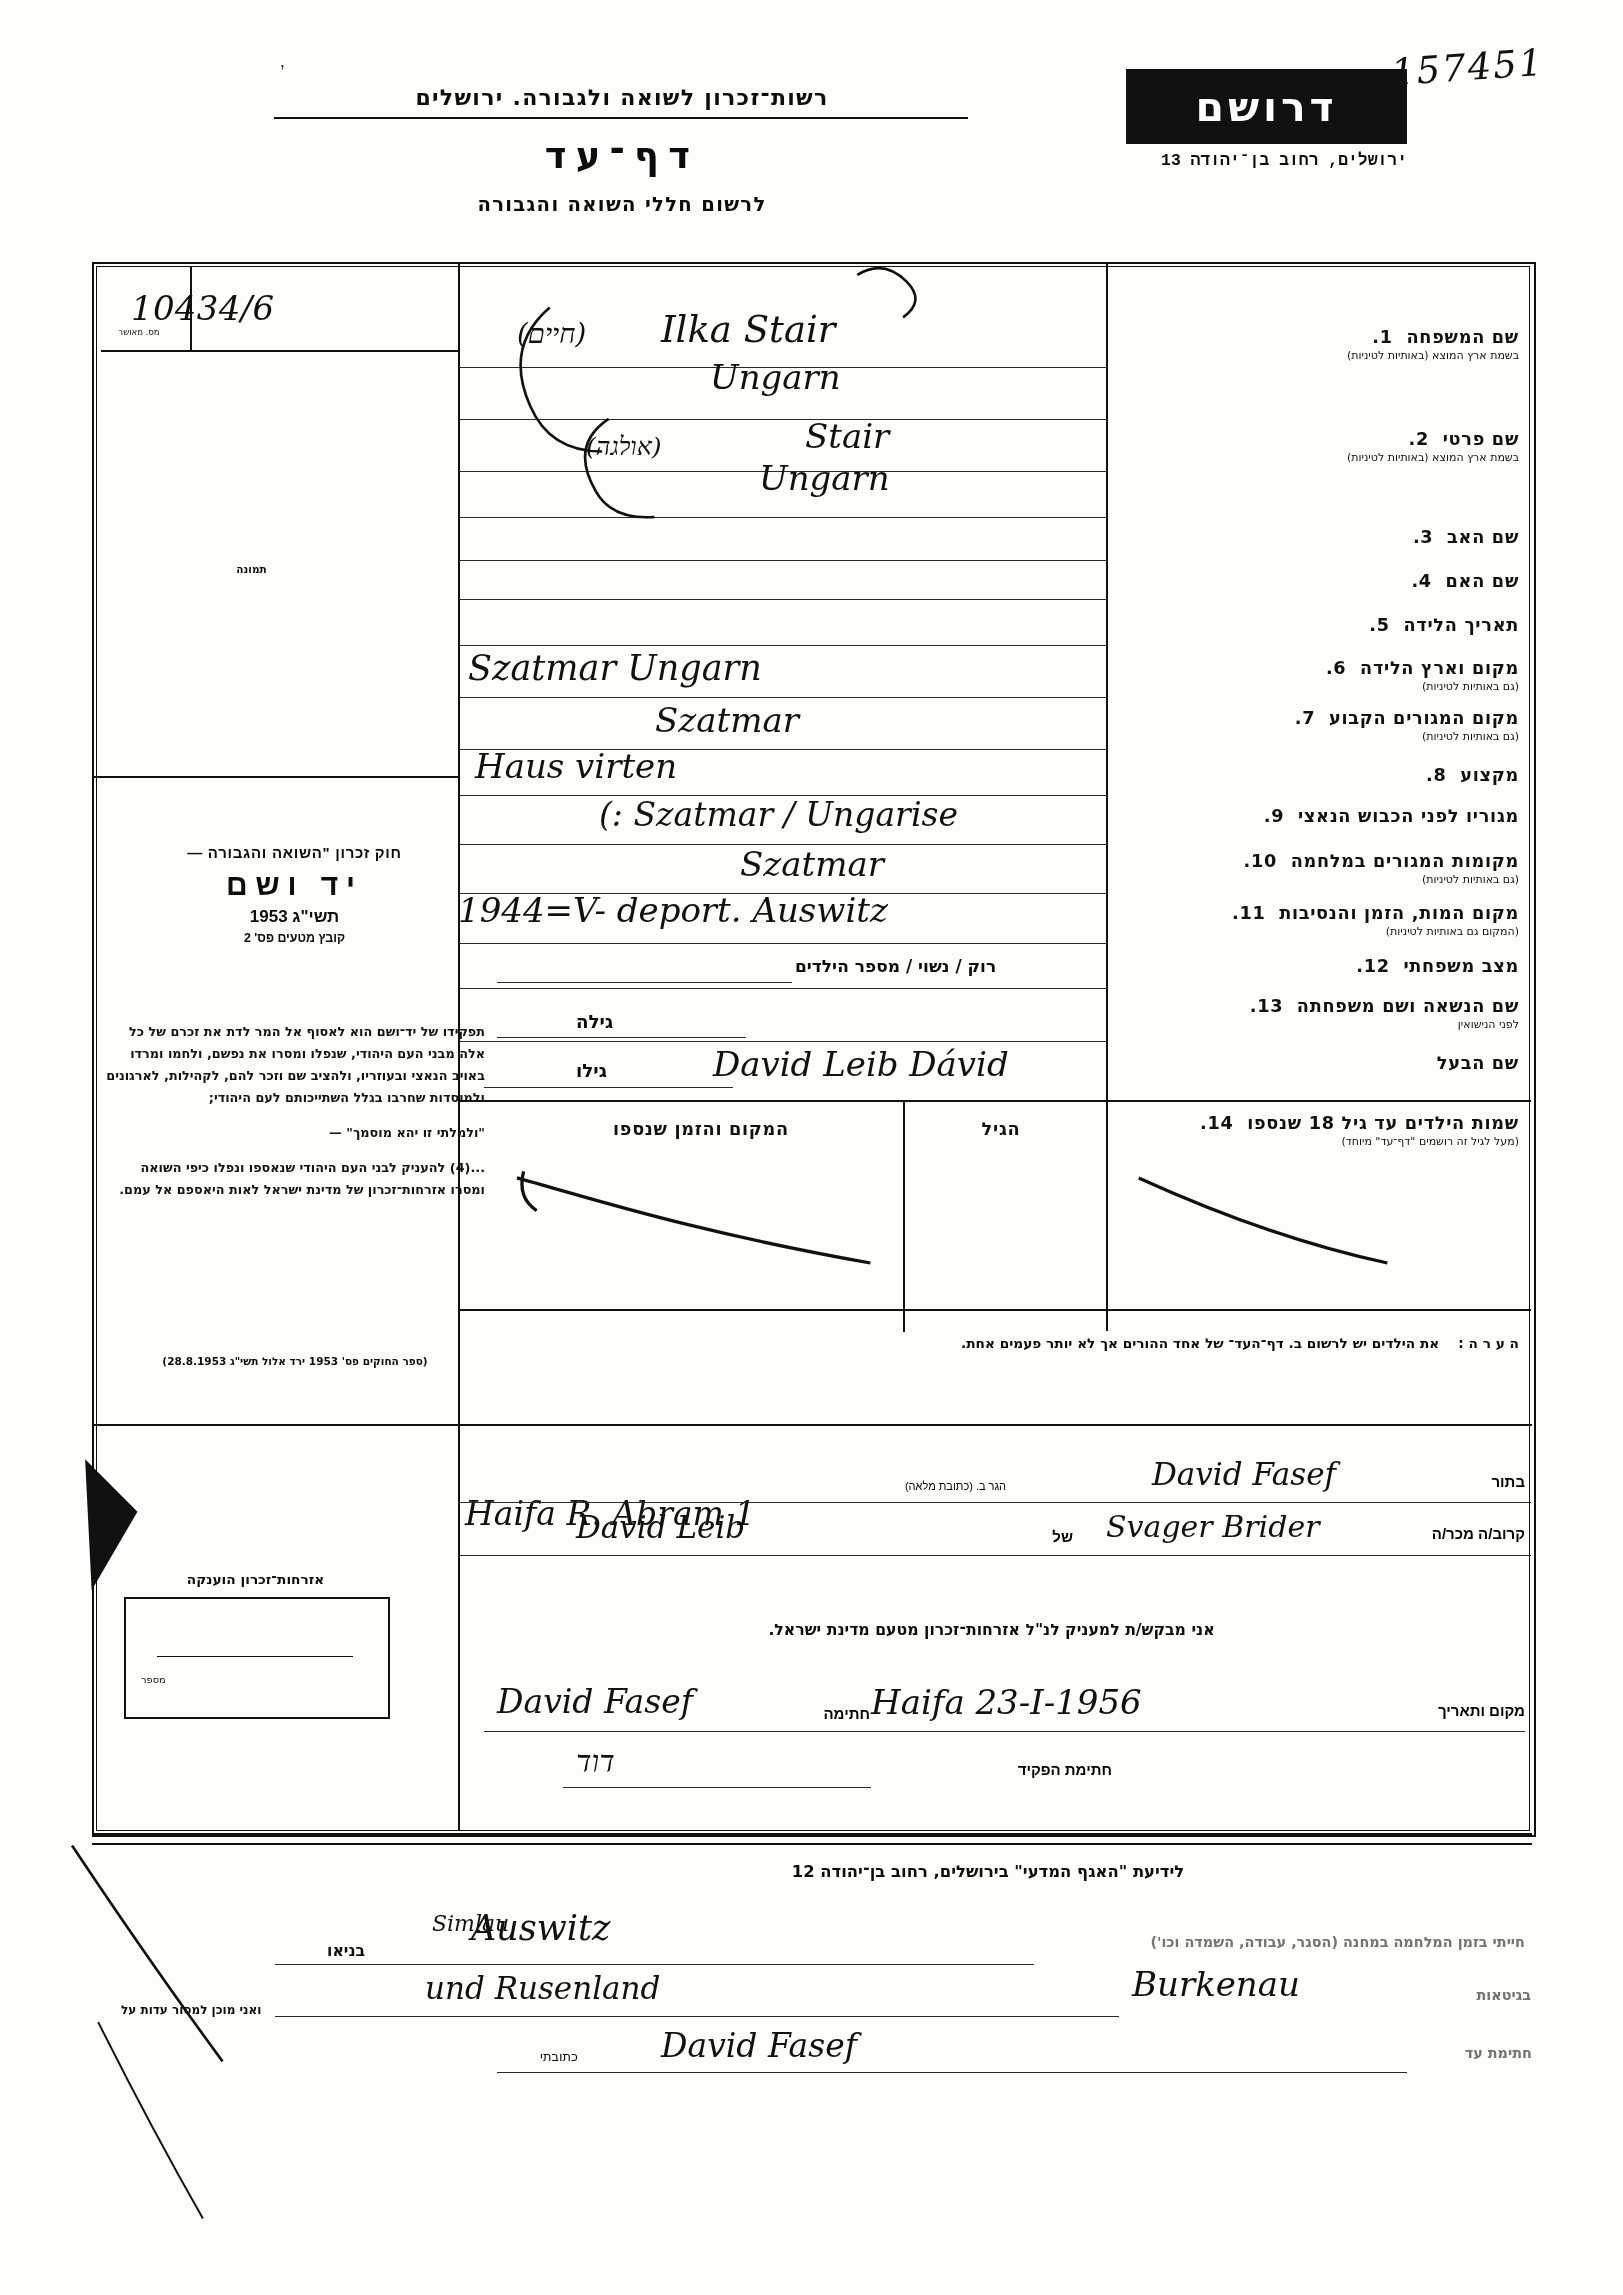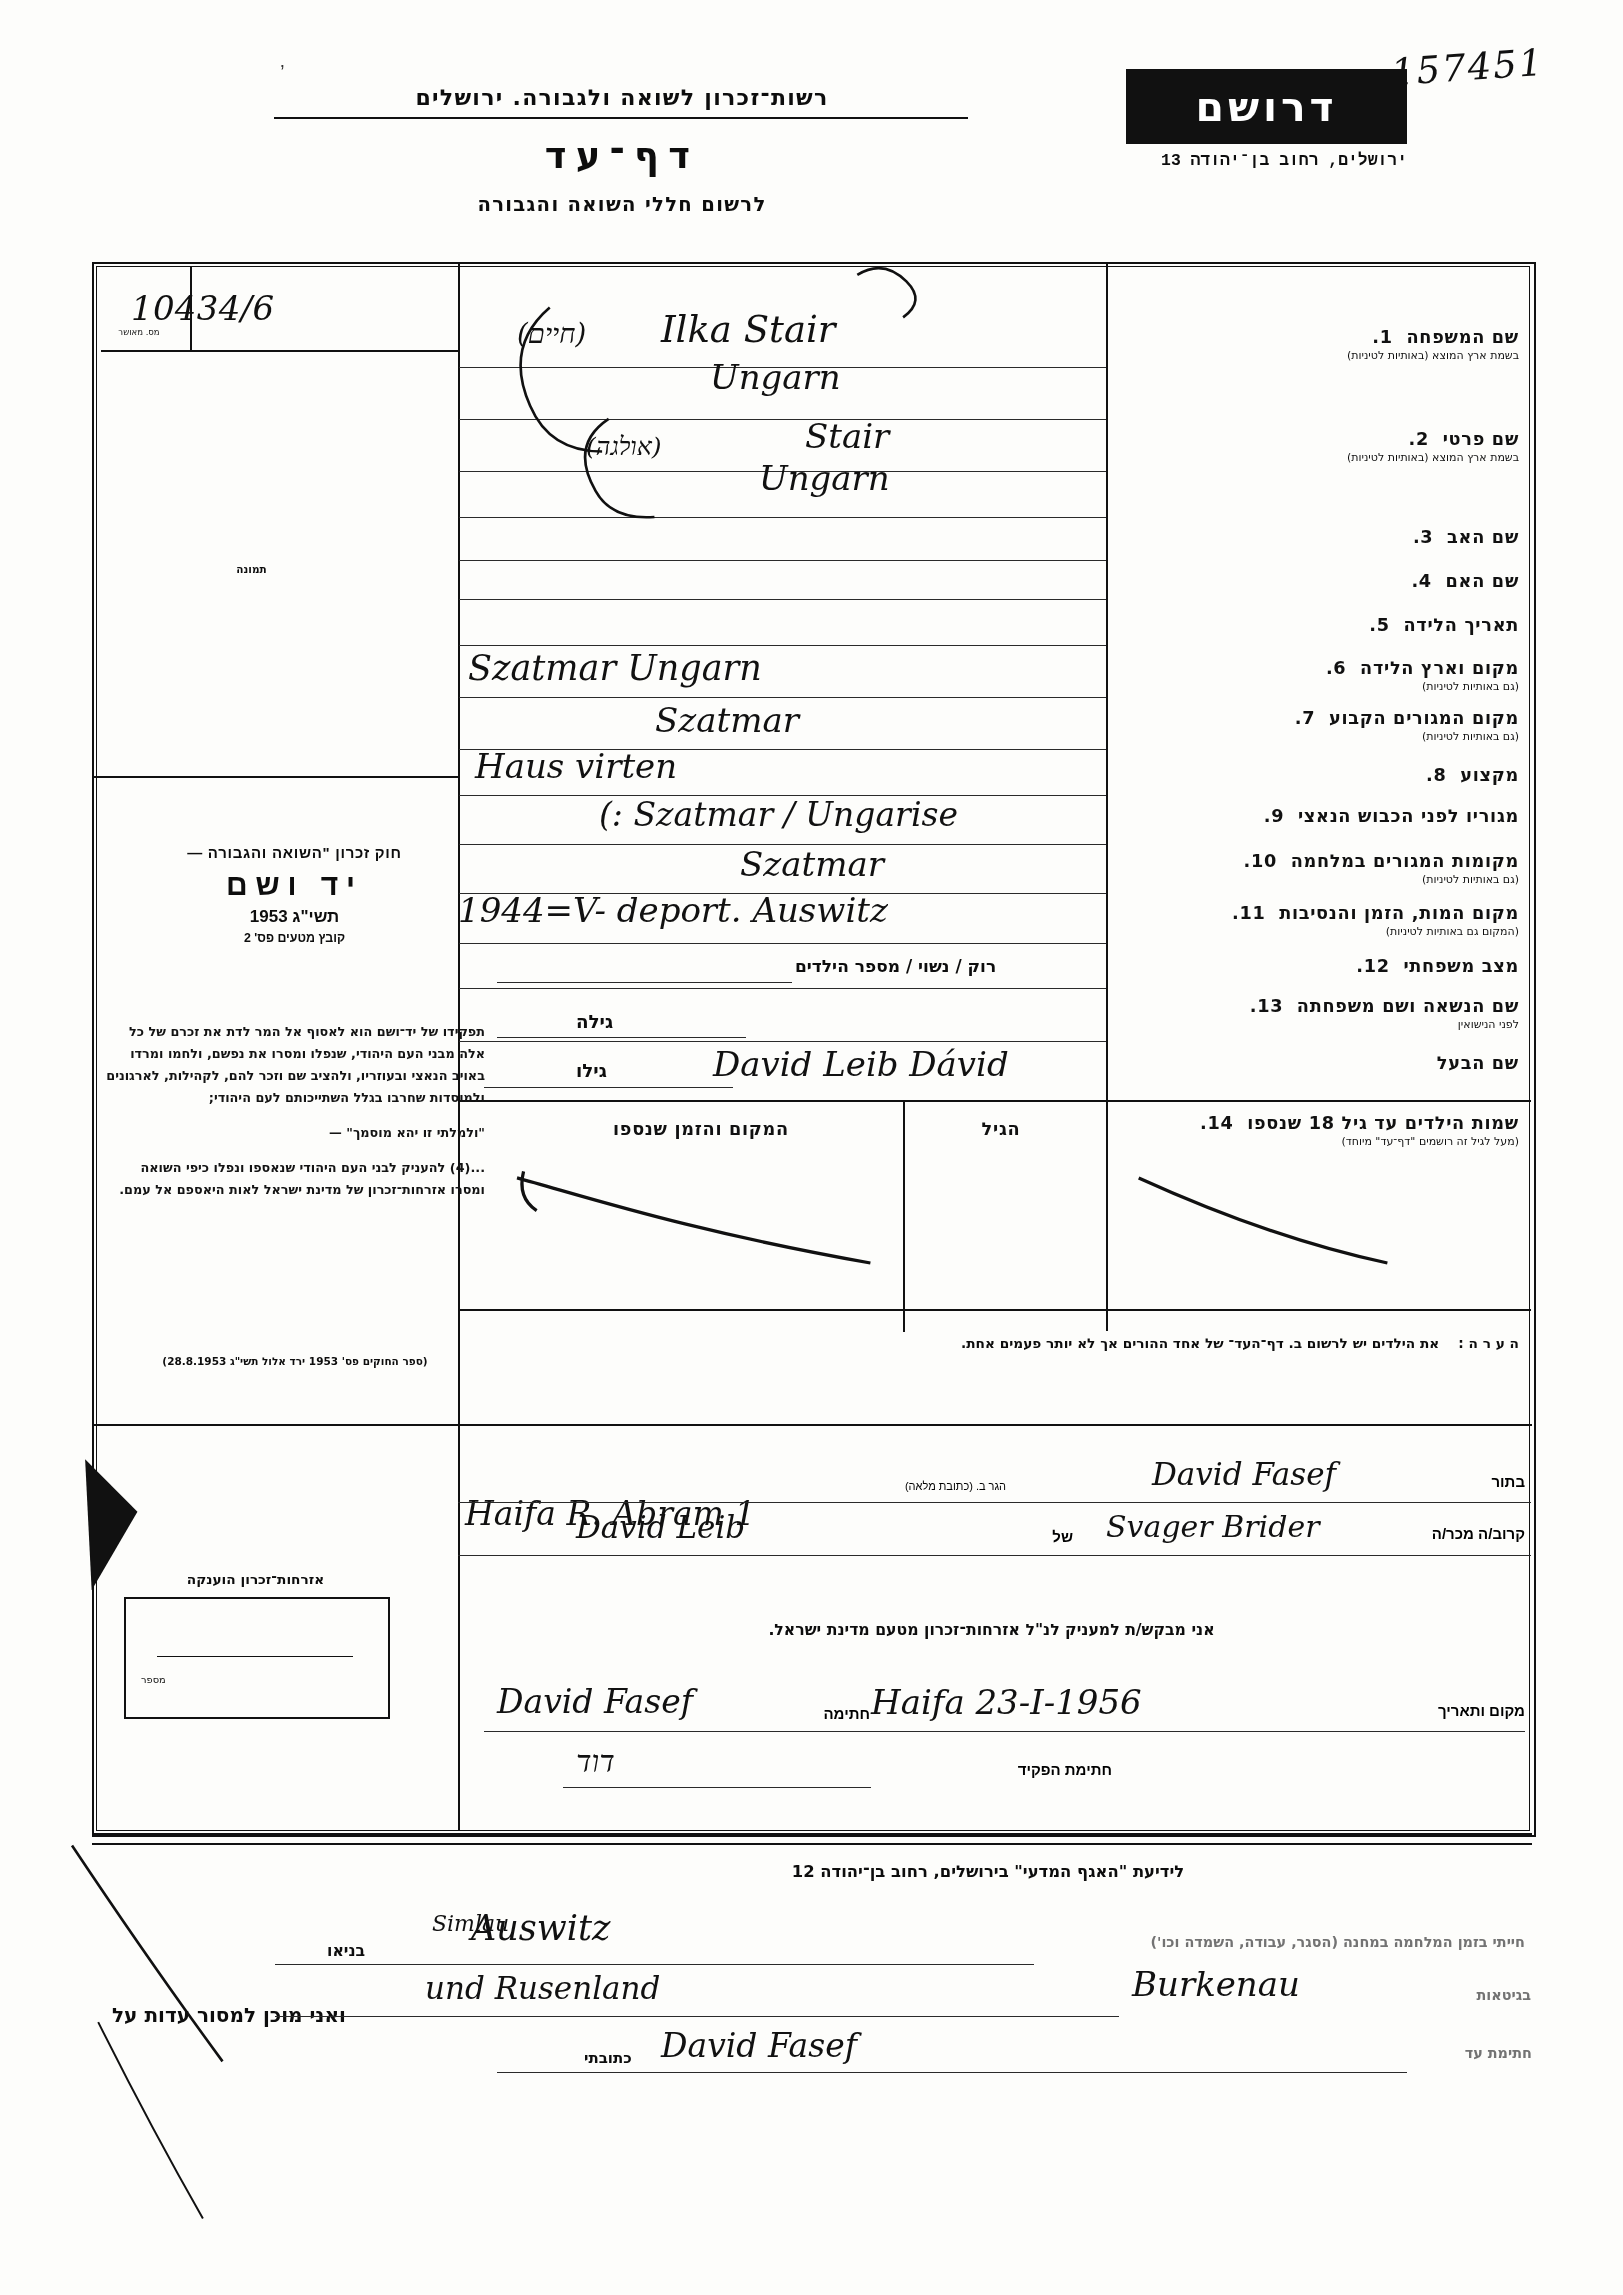--- a/index.html
+++ b/index.html
@@ -360,22 +360,22 @@
 
   <div class="footlab" style="left:1047px;top:1934px;width:478px;">חייתי בזמן המלחמה במחנה (הסגר, עבודה, השמדה וכו')</div>
   <div class="hw" style="left:432px;top:1911px;font-size:22px;">Simlau</div>
   <div class="abs" style="left:327px;top:1941px;font-size:15.7px;direction:rtl;font-family:'DejaVu Sans',sans-serif;font-weight:bold;">בניאו</div>
   <div class="hw" style="left:471px;top:1908px;font-size:35px;">Auswitz</div>
   <div class="thinline" style="left:275px;top:1964px;width:759px;"></div>
 
   <div class="footlab" style="left:1420px;top:1987px;width:111px;">בגיטאות</div>
   <div class="hw" style="left:1132px;top:1964px;font-size:34px;">Burkenau</div>
   <div class="hw" style="left:425px;top:1970px;font-size:31px;">und Rusenland</div>
-  <div class="abs" style="left:112px;top:2003px;font-size:20px;direction:rtl;font-family:'DejaVu Sans',sans-serif;font-weight:bold;">ואני מוכן למסור עדות על</div>
+  <div class="abs" style="left:121px;top:2003px;font-size:12px;direction:rtl;font-family:'DejaVu Sans',sans-serif;font-weight:bold;">ואני מוכן למסור עדות על</div>
   <div class="thinline" style="left:275px;top:2016px;width:844px;"></div>
 
   <div class="footlab" style="left:1414px;top:2045px;width:118px;">חתימת עד</div>
-  <div class="abs" style="left:584px;top:2049px;font-size:15px;direction:rtl;font-family:'DejaVu Sans',sans-serif;font-weight:bold;">כתובתי</div>
+  <div class="abs" style="left:540px;top:2049px;font-size:13px;direction:rtl;font-family:'DejaVu Sans',sans-serif;font-weight:normal;">כתובתי</div>
   <div class="hw" style="left:661px;top:2026px;font-size:33px;">David Fasef</div>
   <div class="thinline" style="left:497px;top:2072px;width:910px;"></div>
 
 </div>
 
 
 </body></html>

